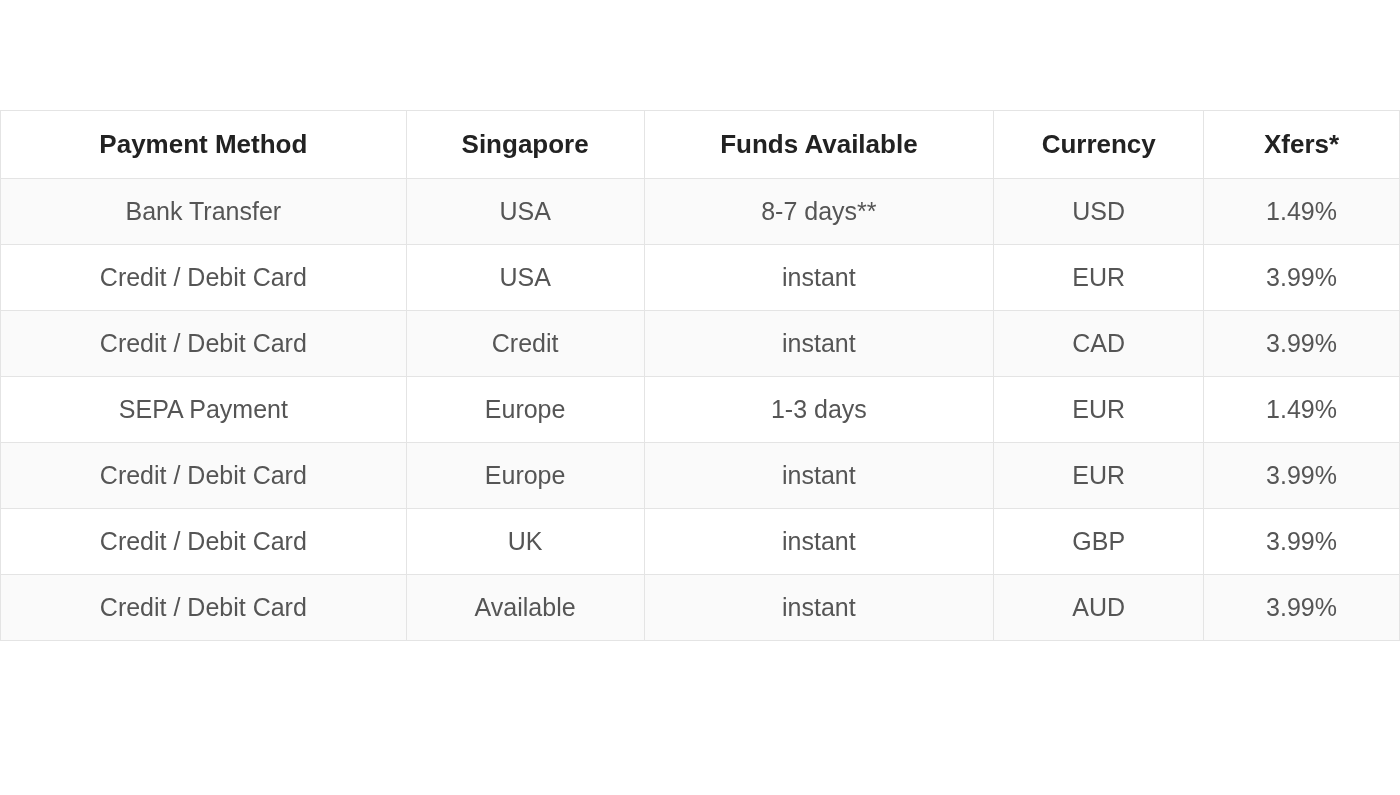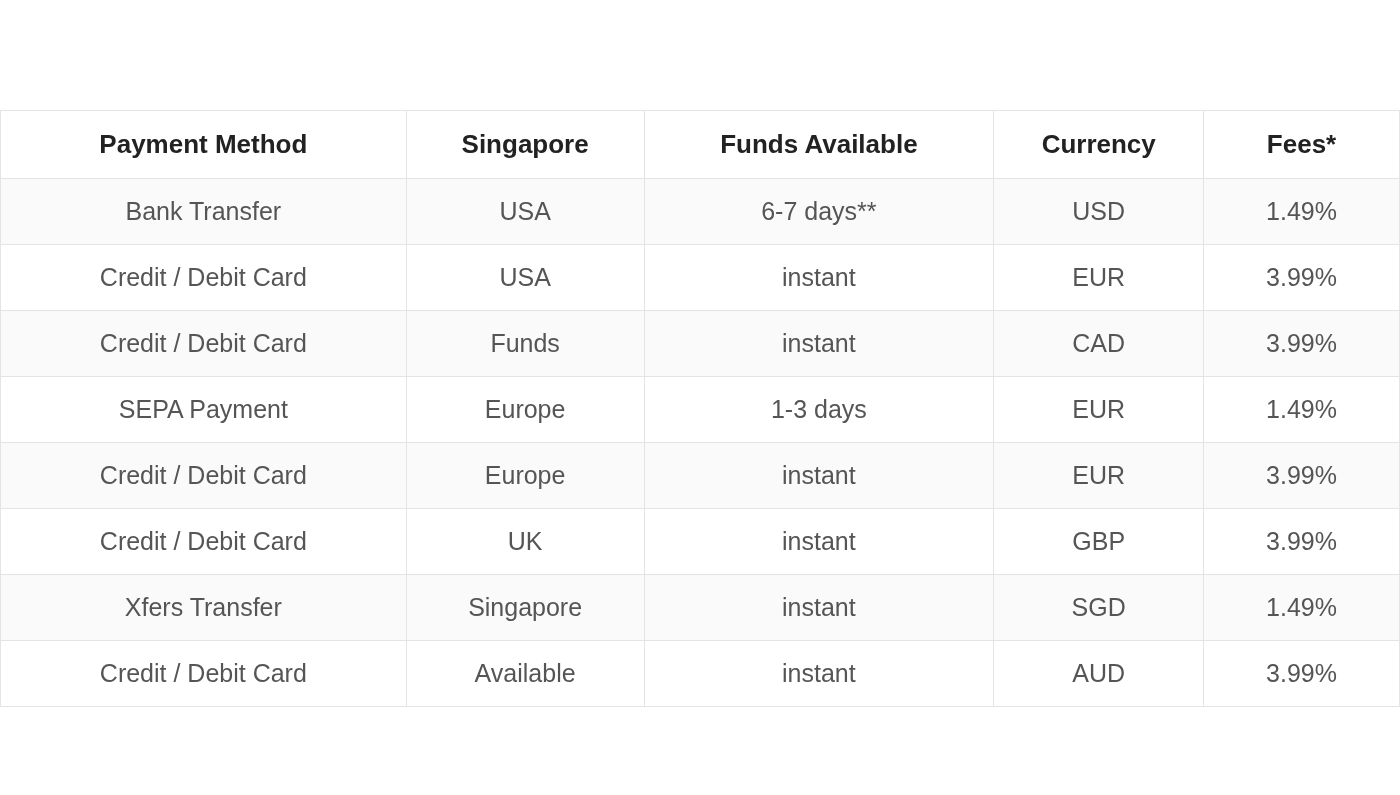--- a/index.html
+++ b/index.html
@@ -67,41 +67,41 @@
         <col class="c3">
         <col class="c4">
         <col class="c5">
     </colgroup>
     <thead>
       <tr>
         <th>Payment Method</th>
         <th>Singapore</th>
         <th>Funds Available</th>
         <th>Currency</th>
-        <th>Fees*</th>
+        <th>Xfers*</th>
       </tr>
     </thead>
     <tbody>
       <tr>
         <td>Bank Transfer</td>
         <td>USA</td>
-        <td>6-7 days**</td>
+        <td>8-7 days**</td>
         <td>USD</td>
         <td>1.49%</td>
       </tr>
       <tr>
         <td>Credit / Debit Card</td>
         <td>USA</td>
         <td>instant</td>
         <td>EUR</td>
         <td>3.99%</td>
       </tr>
       <tr>
         <td>Credit / Debit Card</td>
-        <td>Funds</td>
+        <td>Credit</td>
         <td>instant</td>
         <td>CAD</td>
         <td>3.99%</td>
       </tr>
       <tr>
         <td>SEPA Payment</td>
         <td>Europe</td>
         <td>1-3 days</td>
         <td>EUR</td>
         <td>1.49%</td>
@@ -114,27 +114,20 @@
         <td>3.99%</td>
       </tr>
       <tr>
         <td>Credit / Debit Card</td>
         <td>UK</td>
         <td>instant</td>
         <td>GBP</td>
         <td>3.99%</td>
       </tr>
       <tr>
-        <td>Xfers Transfer</td>
-        <td>Singapore</td>
-        <td>instant</td>
-        <td>SGD</td>
-        <td>1.49%</td>
-      </tr>
-      <tr>
         <td>Credit / Debit Card</td>
         <td>Available</td>
         <td>instant</td>
         <td>AUD</td>
         <td>3.99%</td>
       </tr>
     </tbody>
   </table>
 </div>
 

